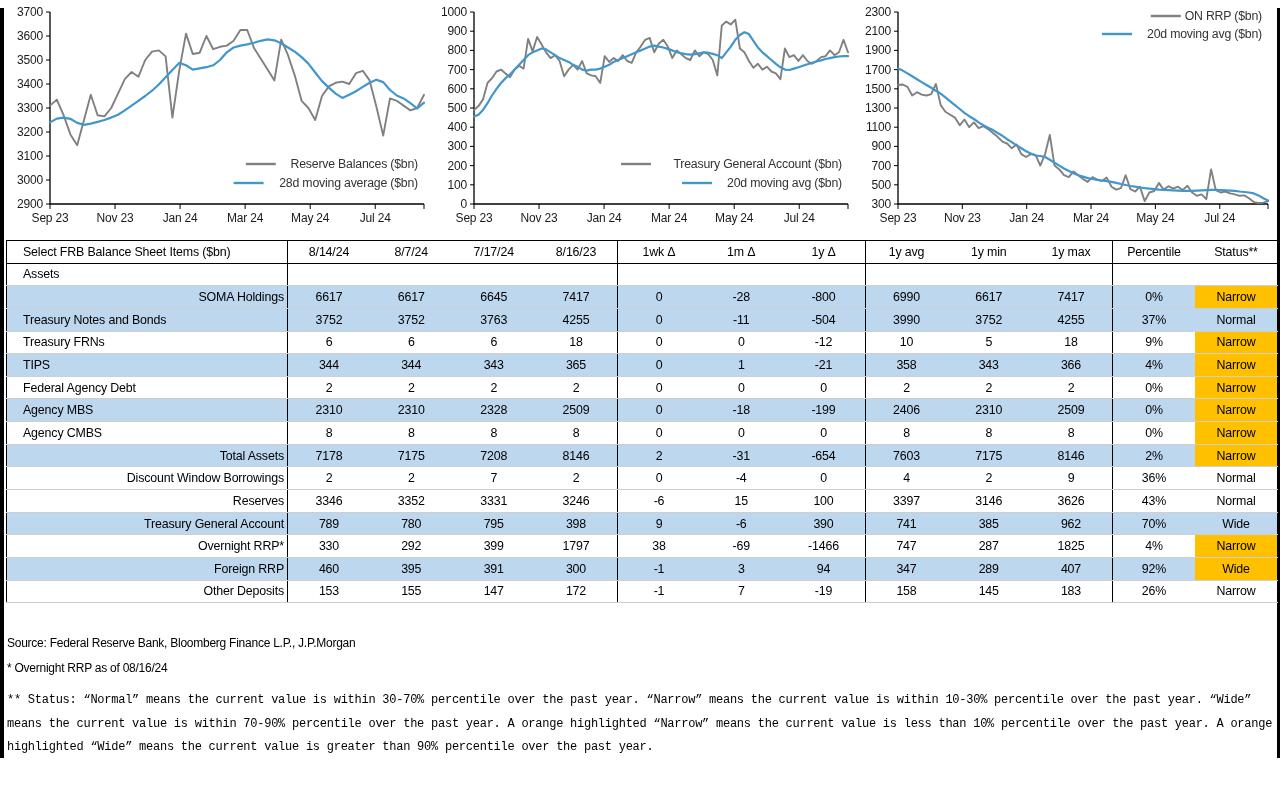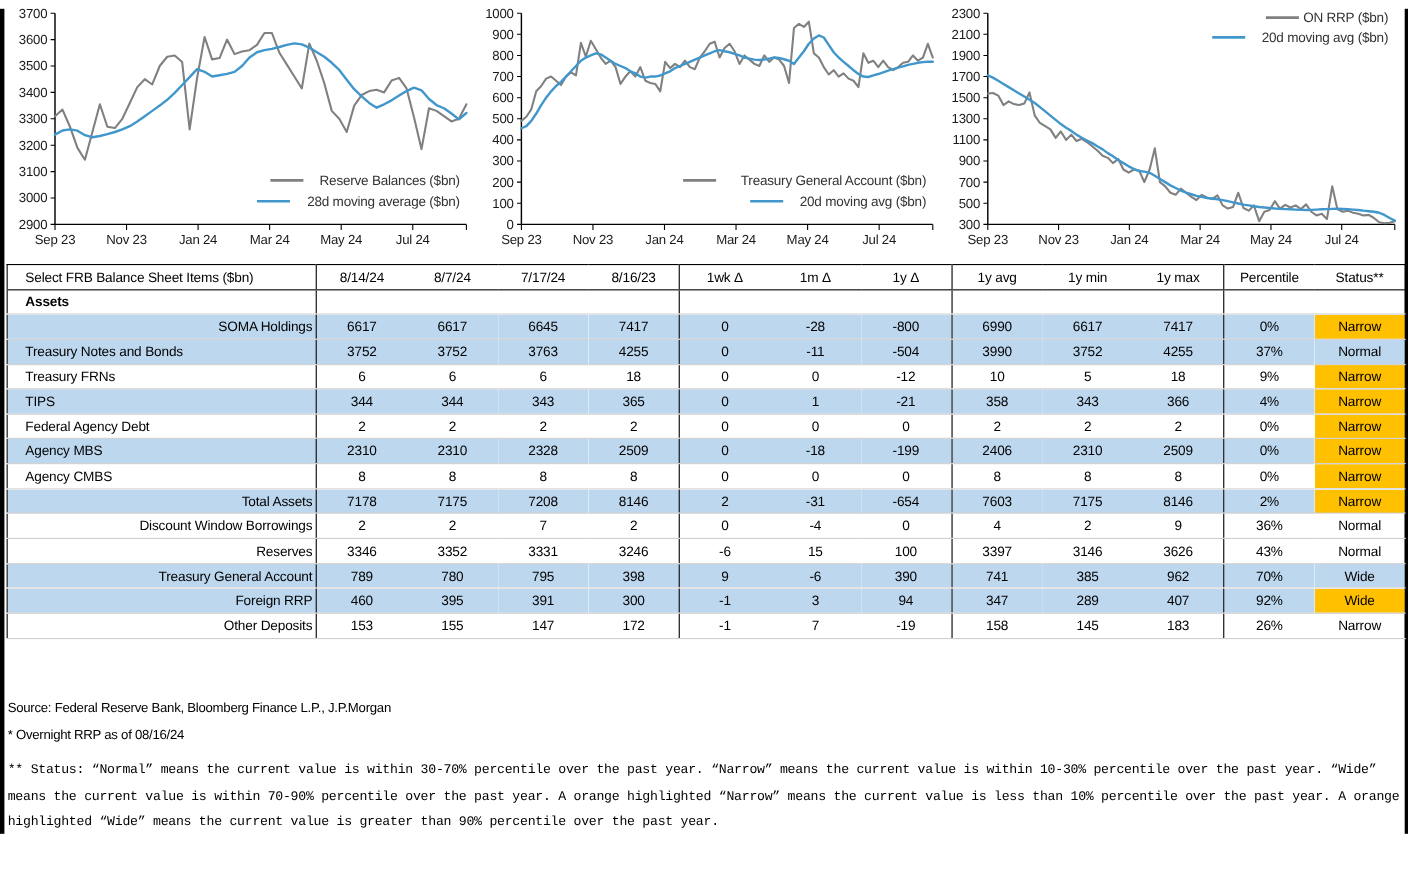--- a/index.html
+++ b/index.html
@@ -18,21 +18,21 @@
   .chart .legend-text{font-size:12.3px;fill:#333;}
 
   .table-wrap{position:absolute;left:6px;top:240px;}
   table{
     border-collapse:collapse;table-layout:fixed;width:1271px;
     font-size:12.4px;letter-spacing:-0.15px;border:1.6px solid #000;
   }
   td,th{height:21.65px;padding:0 3px;font-weight:normal;overflow:hidden;white-space:nowrap;}
   thead th{border-bottom:1.6px solid #000;}
   tbody td{border-bottom:1px solid #cfcfcf;}
-  tr.section td{font-weight:bold;}
+  tr.section td{font-weight:normal;}
   tr.liab-top td{border-top:1.6px solid #000;}
   .shade{background:#BDD7EE;}
   .orange{background:#FFC000;}
   .num,.status,.hdr-c{text-align:center;}
   .lbl{text-align:left;padding-left:16px;}
   .ind1{padding-left:10px;text-align:right;}
   .ind2{padding-left:16px;}
   .bl{border-left:1.5px solid #000;}
 
   .footnotes{position:absolute;left:7px;top:635px;width:1268px;font-size:12px;letter-spacing:-0.25px;}
@@ -391,20 +391,35 @@
           <td class="num bl shade">9</td>
           <td class="num shade">-6</td>
           <td class="num shade">390</td>
           <td class="num bl shade">741</td>
           <td class="num shade">385</td>
           <td class="num shade">962</td>
           <td class="num bl shade">70%</td>
           <td class="status shade">Wide</td>
         </tr>
         <tr>
+          <td class="lbl ind1">Overnight RRP*</td>
+          <td class="num bl">330</td>
+          <td class="num">292</td>
+          <td class="num">399</td>
+          <td class="num">1797</td>
+          <td class="num bl">38</td>
+          <td class="num">-69</td>
+          <td class="num">-1466</td>
+          <td class="num bl">747</td>
+          <td class="num">287</td>
+          <td class="num">1825</td>
+          <td class="num bl">4%</td>
+          <td class="status orange">Narrow</td>
+        </tr>
+        <tr>
           <td class="lbl ind1 shade">Foreign RRP</td>
           <td class="num bl shade">460</td>
           <td class="num shade">395</td>
           <td class="num shade">391</td>
           <td class="num shade">300</td>
           <td class="num bl shade">-1</td>
           <td class="num shade">3</td>
           <td class="num shade">94</td>
           <td class="num bl shade">347</td>
           <td class="num shade">289</td>

